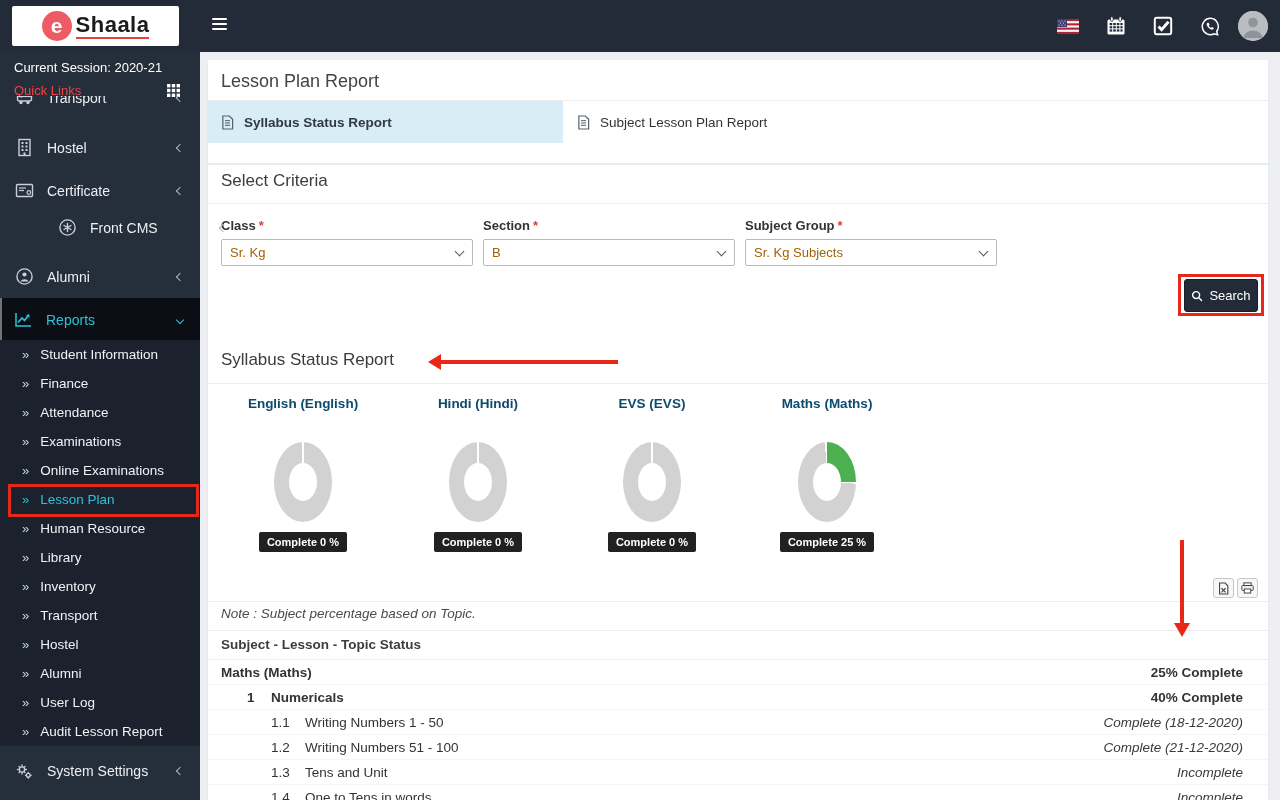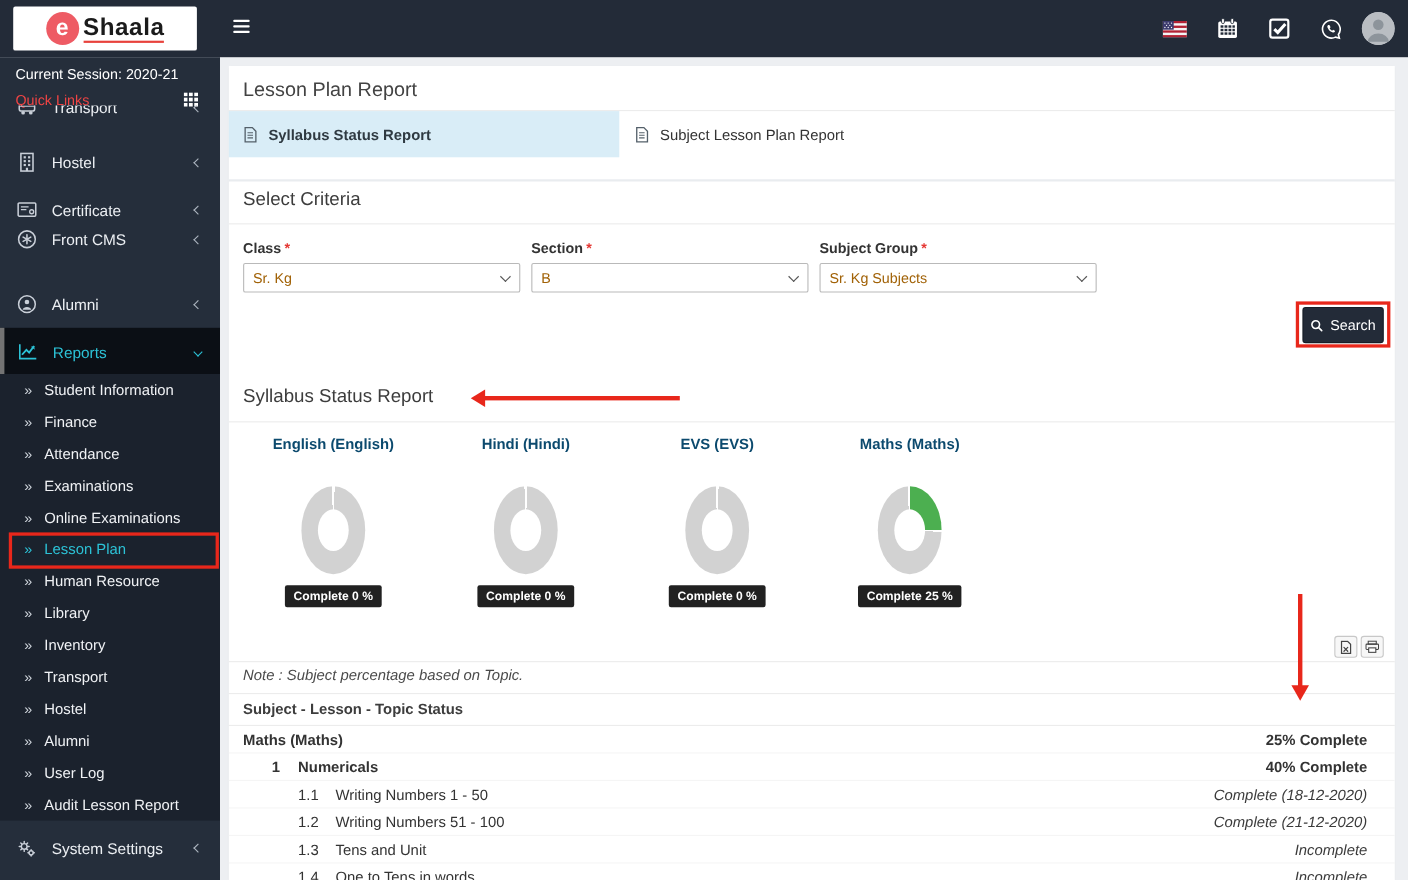--- a/index.html
+++ b/index.html
@@ -27,21 +27,21 @@
   .session { position:absolute; left:14px; top:8px; font-size:13px; color:#fff; }
   .quicklinks { position:absolute; left:14px; top:31px; width:172px; height:18px; font-size:13px; color:#ef4444; cursor:pointer; }
   .quicklinks .grid-ic { position:absolute; right:6px; top:1px; }
   .menu-clip { position:absolute; left:0; top:44px; width:200px; height:17px; overflow:hidden; }
   .menu-clip .mrow { transform:translateY(-20px); }
   .mrow { position:absolute; left:0; width:200px; height:43px; display:flex; align-items:center; padding-left:15px; cursor:pointer; font-size:14px; color:#eceff3; }
   .mrow .mic { width:19px; height:19px; margin-right:13px; color:#c9cfd8; flex:none; }
   .mrow .chev { margin-left:auto; margin-right:17px; }
   .chev { width:6px; height:6px; border-left:1.6px solid #aeb6c0; border-bottom:1.6px solid #aeb6c0; transform:rotate(45deg); display:inline-block; }
   .chev.down { transform:rotate(-45deg); }
-  .mrow.active { background:#0b0f15; border-left:4px solid #737373; padding-left:12px; color:#2cc2d6; }
+  .mrow.active { background:#0b0f15; border-left:2px solid #737373; padding-left:12px; color:#2cc2d6; }
   .mrow.active .mic { color:#2cc2d6; }
   .mrow.active .chev { border-color:#2cc2d6; }
   .submenu { position:absolute; left:0; top:288px; width:200px; background:#1b222d; }
   .smrow { height:29px; display:flex; align-items:center; padding-left:22px; font-size:13.5px; color:#f0f2f5; cursor:pointer; }
   .smrow .arr { color:#cdd3da; font-size:13px; margin-right:11px; }
   .smrow.active { color:#2cc2d6; }
   .smrow.active .arr { color:#2cc2d6; }
   .syssettings { top:700px; height:38px; }
 
   
@@ -235,21 +235,21 @@
             <rect x="1.5" y="3.5" width="16" height="12" rx="1" fill="none" stroke="currentColor" stroke-width="1.4"></rect>
             <line x1="4" y1="7" x2="11" y2="7" stroke="currentColor" stroke-width="1.2"></line>
             <line x1="4" y1="9.5" x2="9" y2="9.5" stroke="currentColor" stroke-width="1.2"></line>
             <circle cx="13.8" cy="11.5" r="1.8" fill="none" stroke="currentColor" stroke-width="1.2"></circle>
           </svg>
       </span>
       <span>Certificate</span>
       <span class="chev"></span>
     </div>
 
-    <div class="mrow" style="top:144px;">
+    <div class="mrow" style="top:154px;margin-left:43px;">
       <span class="mic">
         <svg width="19" height="19" viewBox="0 0 19 19">
             <circle cx="9.5" cy="9.5" r="7.6" fill="none" stroke="currentColor" stroke-width="1.4"></circle>
             <g stroke="currentColor" stroke-width="1.4" stroke-linecap="round">
               <line x1="9.5" y1="5.5" x2="9.5" y2="13.5"></line>
               <line x1="6" y1="7.5" x2="13" y2="11.5"></line>
               <line x1="13" y1="7.5" x2="6" y2="11.5"></line>
             </g>
           </svg>
       </span>

